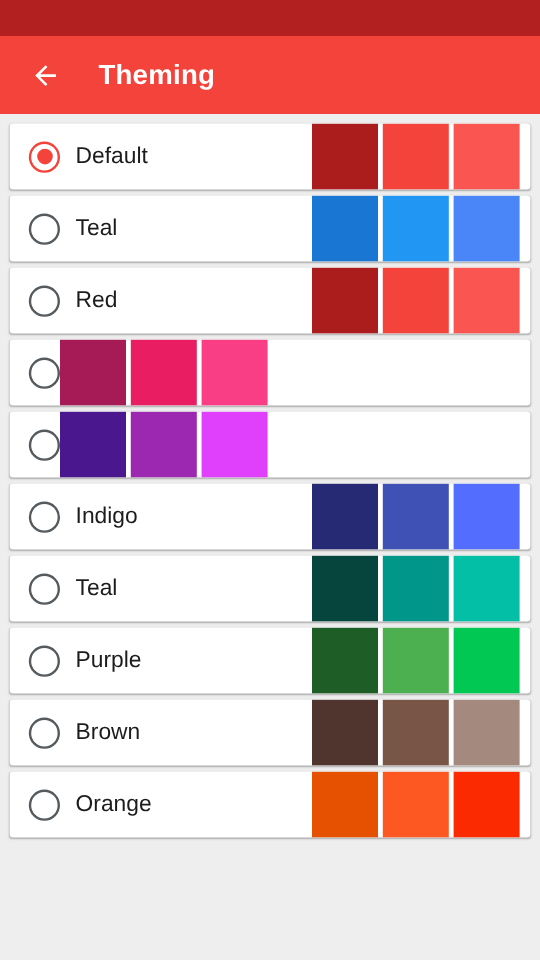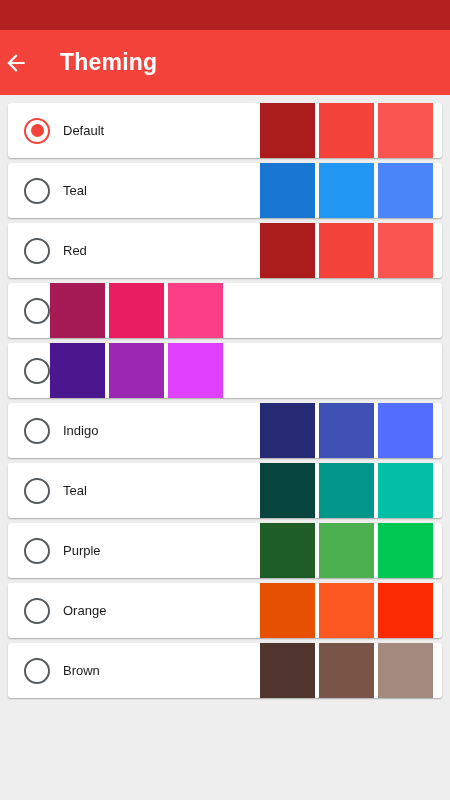--- a/index.html
+++ b/index.html
@@ -28,20 +28,21 @@
     background: #b32020;
   }
   
   .app-bar {
     height: 65px;
     width: 100%;
     background: #f4433b;
     display: flex;
     align-items: center;
     box-sizing: border-box;
+    padding-left: 22px;
   }
   .back-btn {
     width: 32px;
     height: 32px;
     display: flex;
     align-items: center;
     justify-content: center;
     flex: 0 0 auto;
     cursor: pointer;
   }
@@ -100,21 +101,21 @@
     width: 13px;
     height: 13px;
     margin-left: -6.5px;
     margin-top: -6.5px;
     border-radius: 50%;
     background: #f4433b;
   }
   .theme-label {
     flex: 1 1 auto;
     margin-left: 13px;
-    font-size: 13px;
+    font-size: 19px;
     color: #1c1c1c;
     white-space: nowrap;
     overflow: hidden;
   }
   .swatches {
     flex: 0 0 auto;
     display: flex;
     align-items: stretch;
     height: 100%;
     padding-right: 9px;
@@ -209,31 +210,31 @@
         <div class="radio"></div>
         <div class="theme-label">Purple</div>
         <div class="swatches">
           <div class="swatch" style="background: rgb(30, 94, 38);"></div>
           <div class="swatch" style="background: rgb(76, 175, 80);"></div>
           <div class="swatch" style="background: rgb(0, 200, 83);"></div>
         </div>
       </div>
       <div class="theme-card">
         <div class="radio"></div>
+        <div class="theme-label">Brown</div>
+        <div class="swatches">
+          <div class="swatch" style="background: rgb(79, 53, 46);"></div>
+          <div class="swatch" style="background: rgb(121, 85, 71);"></div>
+          <div class="swatch" style="background: rgb(164, 137, 127);"></div>
+        </div>
+      </div>
+      <div class="theme-card">
+        <div class="radio"></div>
         <div class="theme-label">Orange</div>
         <div class="swatches">
           <div class="swatch" style="background: rgb(229, 81, 0);"></div>
           <div class="swatch" style="background: rgb(253, 87, 34);"></div>
           <div class="swatch" style="background: rgb(252, 42, 0);"></div>
         </div>
       </div>
-      <div class="theme-card">
-        <div class="radio"></div>
-        <div class="theme-label">Brown</div>
-        <div class="swatches">
-          <div class="swatch" style="background: rgb(79, 53, 46);"></div>
-          <div class="swatch" style="background: rgb(121, 85, 71);"></div>
-          <div class="swatch" style="background: rgb(164, 137, 127);"></div>
-        </div>
-      </div>
     </div>
 
 </div>
 
 </body></html>

